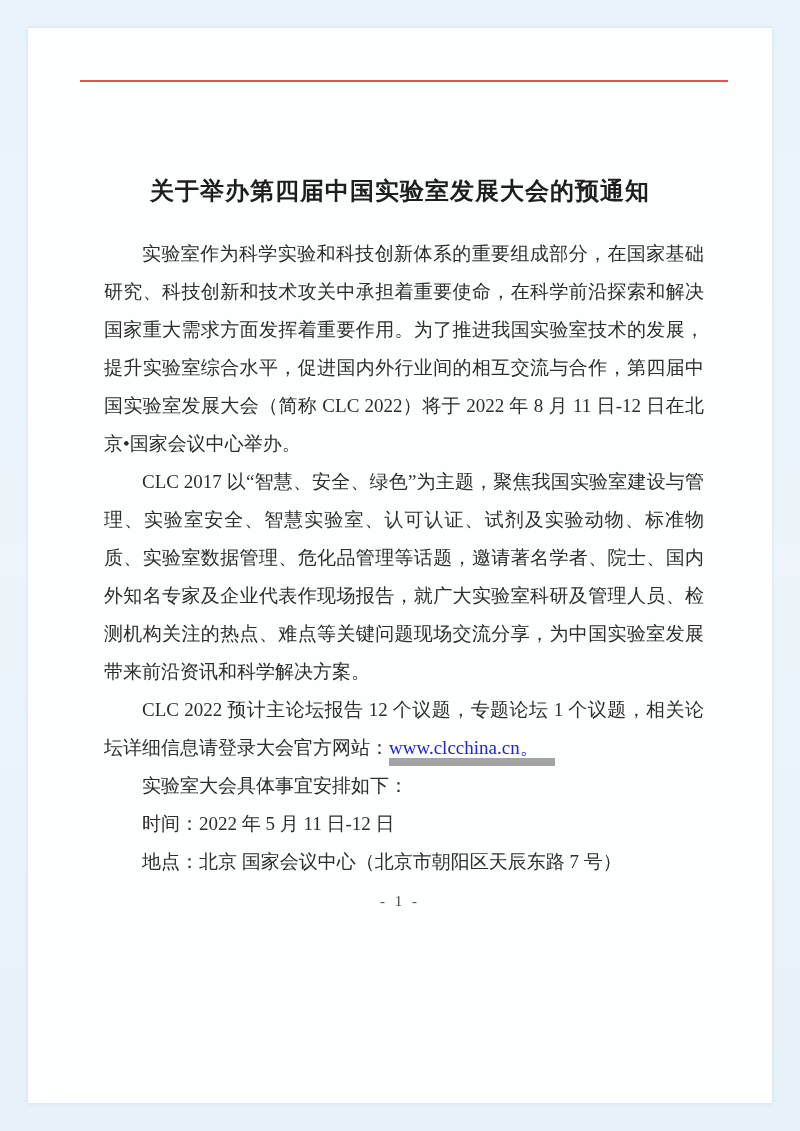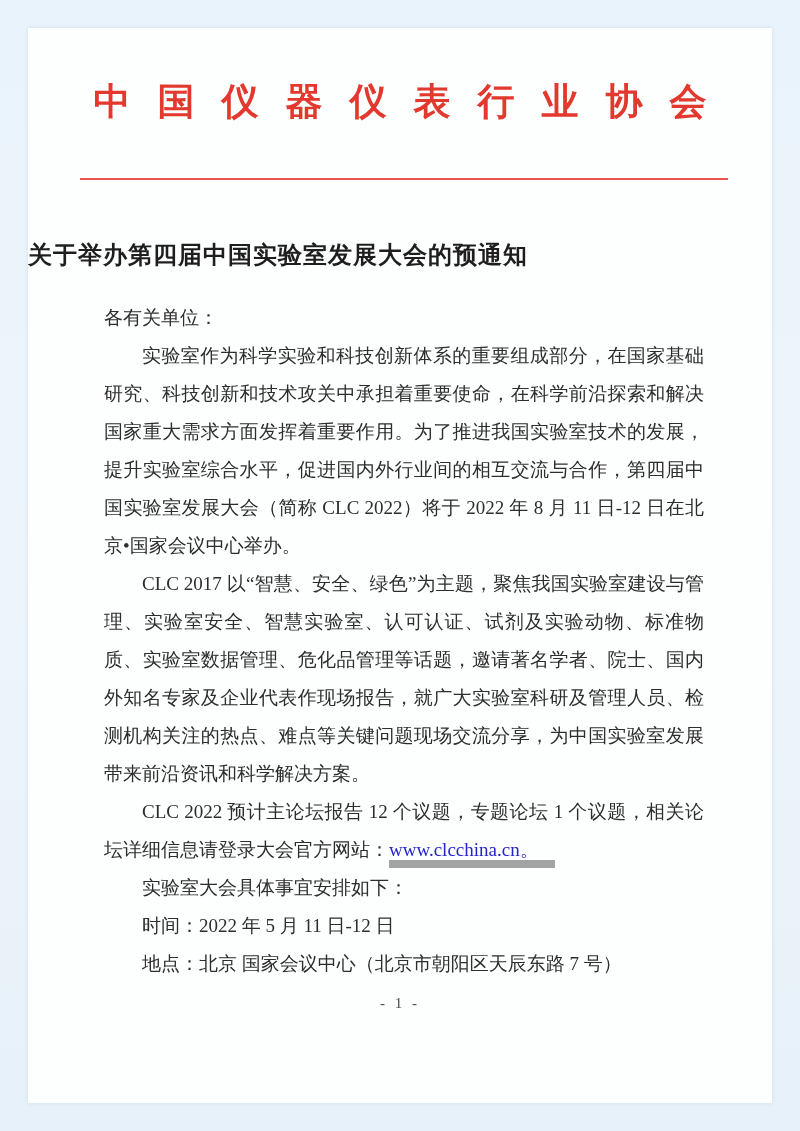--- a/index.html
+++ b/index.html
@@ -42,21 +42,22 @@
   }
 
   .red-rule {
     margin: 52px 44px 0 52px;
     border: 0;
     border-top: 2px solid #e8544b;
     height: 0;
   }
 
   .doc-title {
-    margin-top: 58px;
+    margin-top: 92px;
+    text-align: center;
     font-family: "Liberation Sans", "DejaVu Sans", sans-serif;
     font-size: 24px;
     line-height: 34px;
     font-weight: 700;
     color: #1e1e1e;
     letter-spacing: 1px;
   }
 
   .content {
     margin-top: 27px;
@@ -98,29 +99,27 @@
     color: #4a4a4a;
     letter-spacing: 3px;
   }
 </style>
 </head>
 <body>
 
 <div class="canvas">
   <div class="page">
 
-    <h1 class="org-name">中国仪器仪表行业协会</h1>
 
     <hr class="red-rule">
 
     <h2 class="doc-title">关于举办第四届中国实验室发展大会的预通知</h2>
 
     <div class="content">
 
-      <p class="salutation">各有关单位：</p>
 
       <p>实验室作为科学实验和科技创新体系的重要组成部分，在国家基础研究、科技创新和技术攻关中承担着重要使命，在科学前沿探索和解决国家重大需求方面发挥着重要作用。为了推进我国实验室技术的发展，提升实验室综合水平，促进国内外行业间的相互交流与合作，第四届中国实验室发展大会（简称 CLC 2022）将于 2022 年 8 月 11 日-12 日在北京•国家会议中心举办。</p>
 
       <p>CLC 2017 以“智慧、安全、绿色”为主题，聚焦我国实验室建设与管理、实验室安全、智慧实验室、认可认证、试剂及实验动物、标准物质、实验室数据管理、危化品管理等话题，邀请著名学者、院士、国内外知名专家及企业代表作现场报告，就广大实验室科研及管理人员、检测机构关注的热点、难点等关键问题现场交流分享，为中国实验室发展带来前沿资讯和科学解决方案。</p>
 
       <p><span>CLC 2022 预计主论坛报告 12 个议题，专题论坛 1 个议题，相关论坛详细信息请登录大会官方网站：</span><a class="website-link">www.clcchina.cn。</a></p>
 
       <p>实验室大会具体事宜安排如下：</p>
 
 

